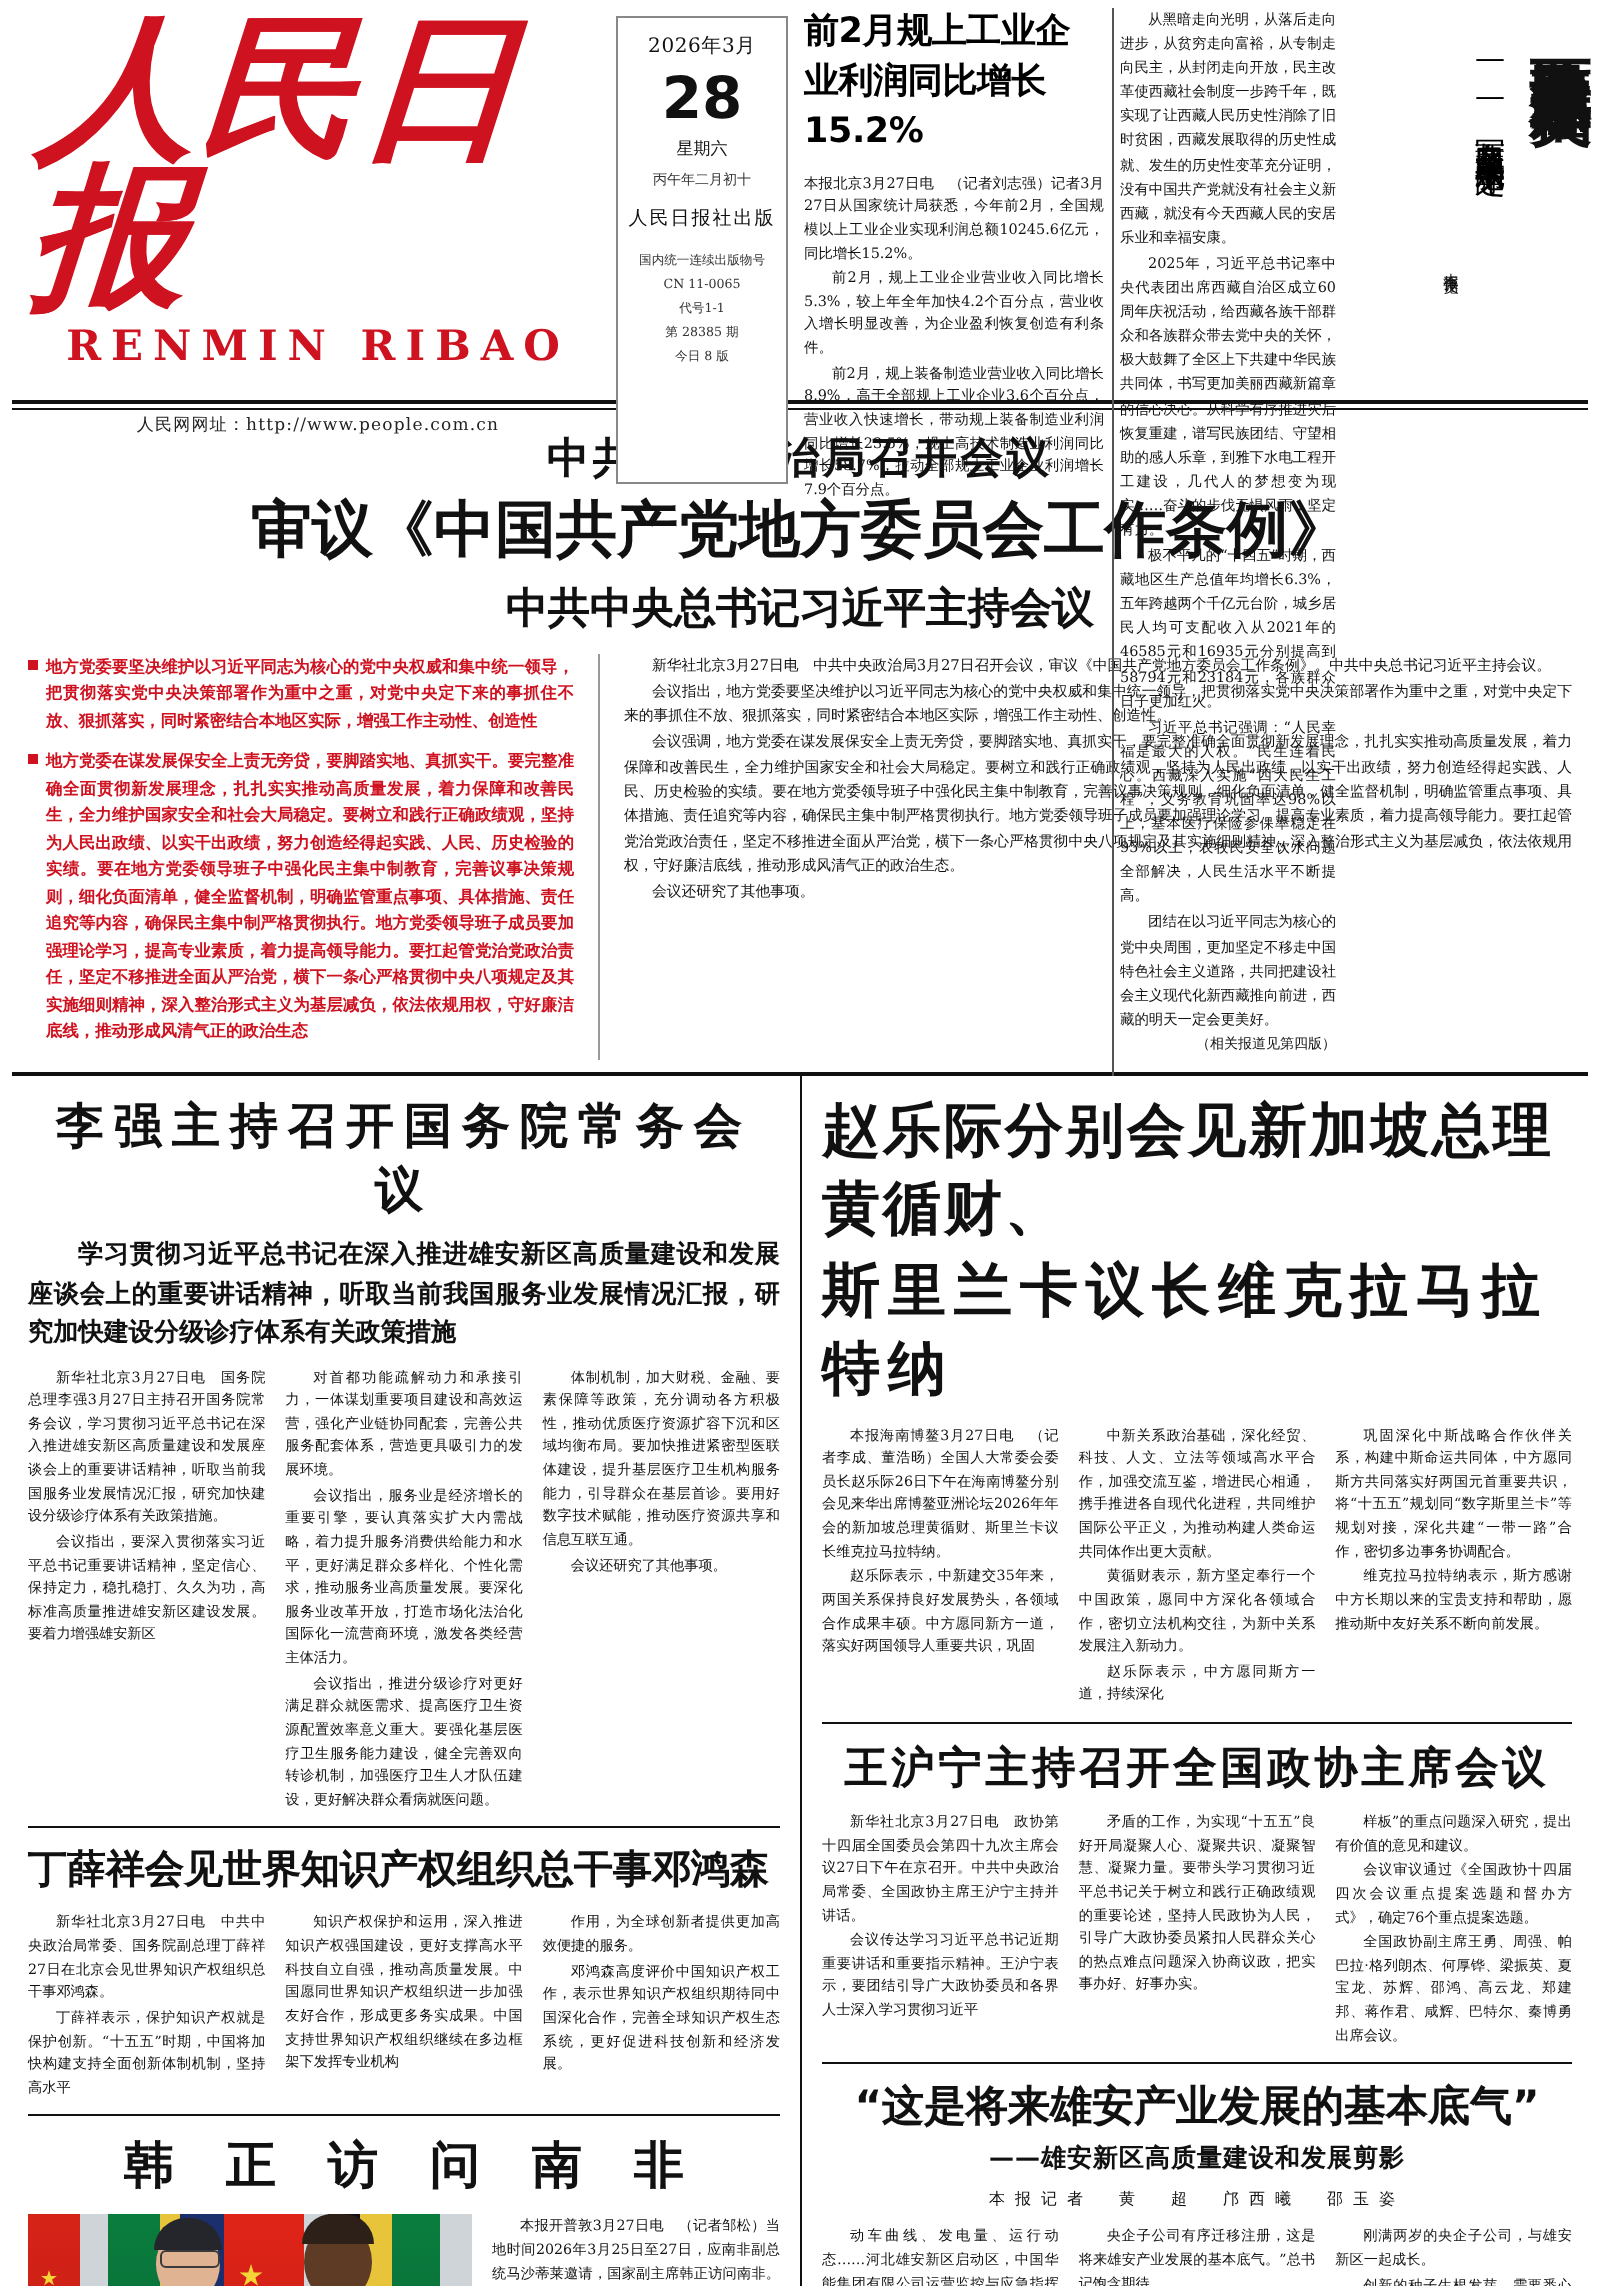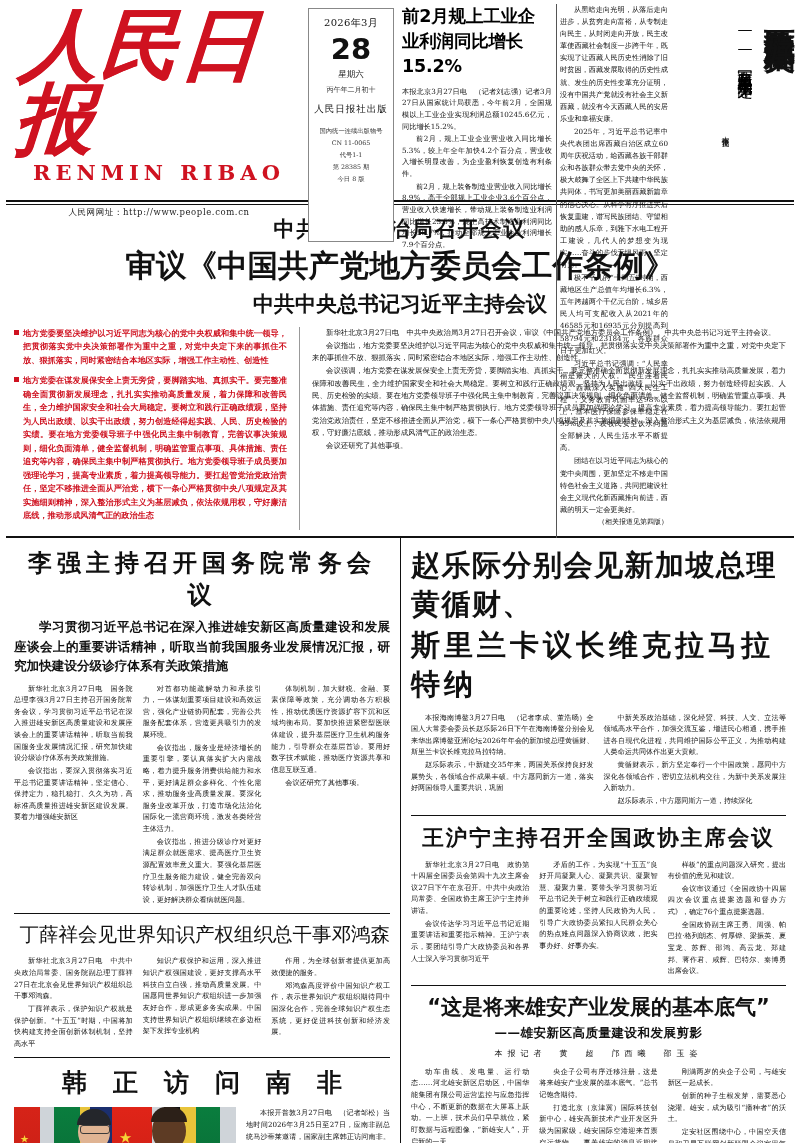--- a/index.html
+++ b/index.html
@@ -132,22 +132,22 @@
   }
   .h-zhao{
     text-align:left;font-family:"DejaVu Serif","Liberation Serif",serif;
     font-weight:bold;font-size:29px;letter-spacing:1.5px;line-height:1.35;margin:8px 0 0;
   }
   .h-wang{
     text-align:center;font-family:"DejaVu Serif","Liberation Serif",serif;
     font-weight:bold;font-size:21.5px;letter-spacing:2px;margin:7px 0 0;
   }
   .h-ding{
-    text-align:right;font-family:"DejaVu Sans","Liberation Sans",sans-serif;
-    font-weight:normal;font-size:19.5px;letter-spacing:0px;margin:7px 0 0;
+    text-align:left;font-family:"DejaVu Sans","Liberation Sans",sans-serif;
+    font-weight:bold;font-size:19.5px;letter-spacing:0px;margin:7px 0 0;
   }
   .h-han{
     text-align:center;font-family:"DejaVu Serif","Liberation Serif",serif;
     font-weight:bold;font-size:25px;letter-spacing:26px;margin:8px 0 0;text-indent:26px;
   }
   .h-xiongan{
     text-align:center;font-family:"DejaVu Sans","Liberation Sans",sans-serif;
     font-weight:bold;font-size:21px;letter-spacing:0px;margin:7px 0 0;
   }
   .h-xiongan-sub{
@@ -357,20 +357,24 @@
         <div class="three">
           <div>
             <p>本报海南博鳌3月27日电　（记者李成、董浩旸）全国人大常委会委员长赵乐际26日下午在海南博鳌分别会见来华出席博鳌亚洲论坛2026年年会的新加坡总理黄循财、斯里兰卡议长维克拉马拉特纳。</p>
             <p>赵乐际表示，中新建交35年来，两国关系保持良好发展势头，各领域合作成果丰硕。中方愿同新方一道，落实好两国领导人重要共识，巩固</p>
           </div>
           <div>
             <p>中新关系政治基础，深化经贸、科技、人文、立法等领域高水平合作，加强交流互鉴，增进民心相通，携手推进各自现代化进程，共同维护国际公平正义，为推动构建人类命运共同体作出更大贡献。</p>
             <p>黄循财表示，新方坚定奉行一个中国政策，愿同中方深化各领域合作，密切立法机构交往，为新中关系发展注入新动力。</p>
             <p>赵乐际表示，中方愿同斯方一道，持续深化</p>
           </div>
+          <div>
+            <p>巩固深化中斯战略合作伙伴关系，构建中斯命运共同体，中方愿同斯方共同落实好两国元首重要共识，将“十五五”规划同“数字斯里兰卡”等规划对接，深化共建“一带一路”合作，密切多边事务协调配合。</p>
+            <p>维克拉马拉特纳表示，斯方感谢中方长期以来的宝贵支持和帮助，愿推动斯中友好关系不断向前发展。</p>
+          </div>
         </div>
       </div>
 
       <div class="rule-thin" style="margin:7px 0 0;"></div>
 
       <div>
         <div class="h-wang">王沪宁主持召开全国政协主席会议</div>
         <div class="three">
           <div>
             <p>新华社北京3月27日电　政协第十四届全国委员会第四十九次主席会议27日下午在京召开。中共中央政治局常委、全国政协主席王沪宁主持并讲话。</p>

